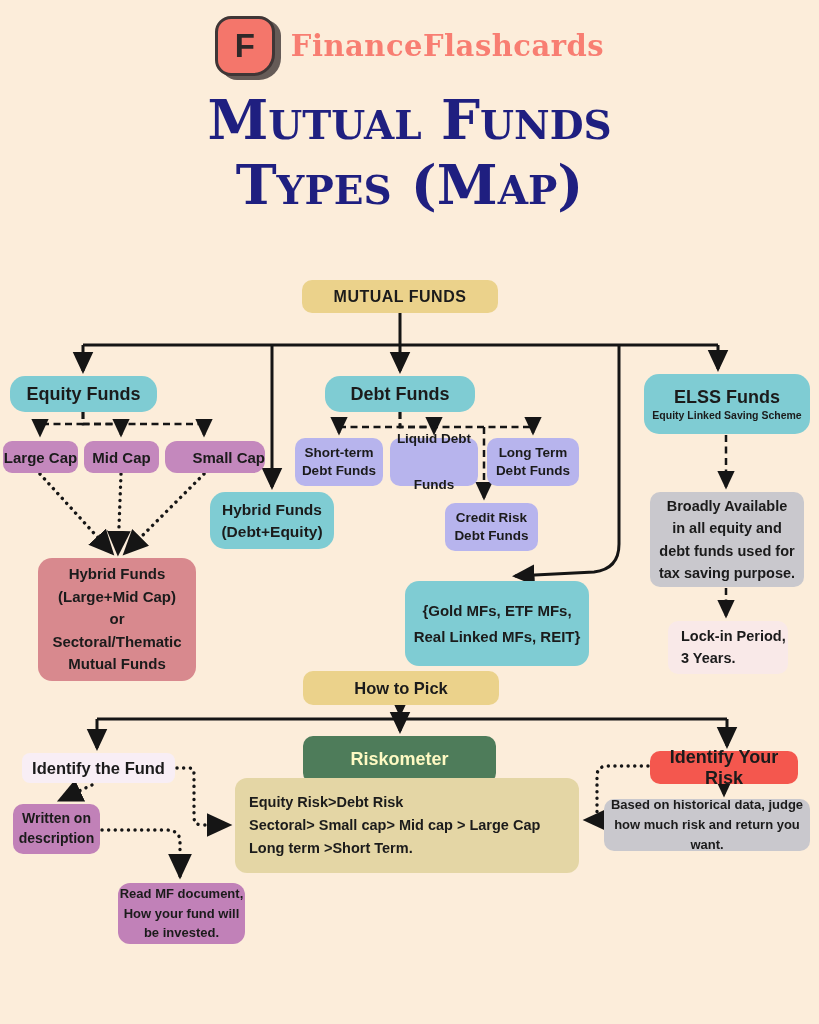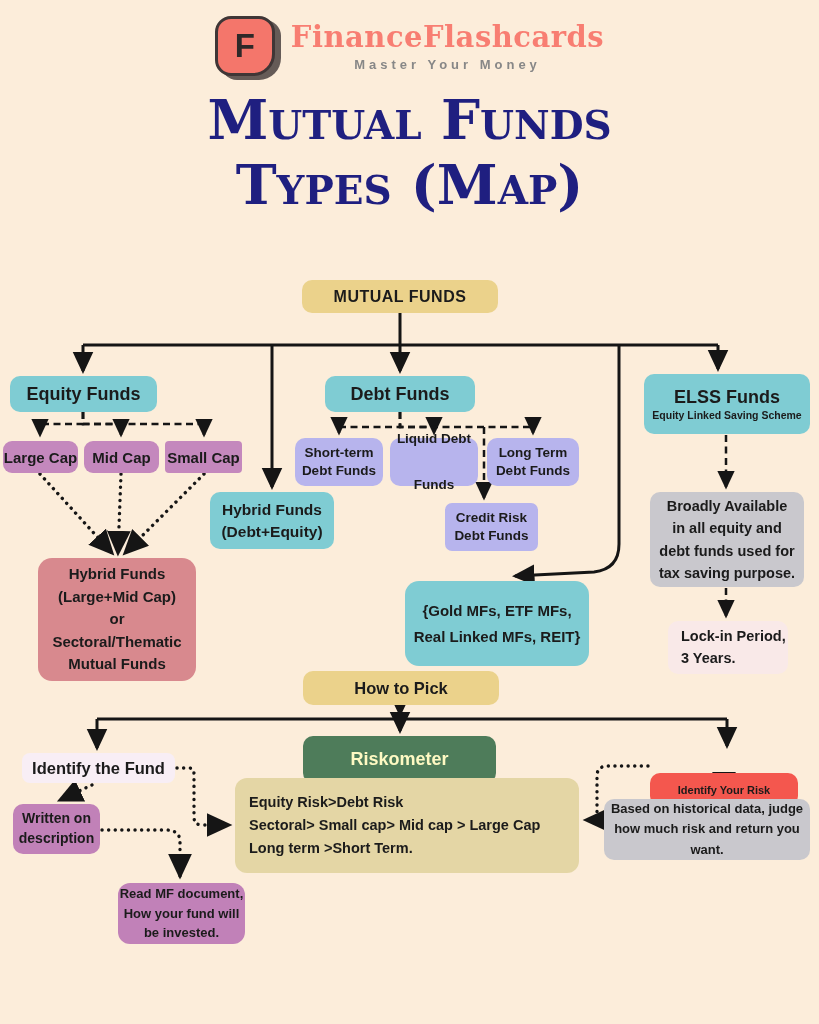--- a/index.html
+++ b/index.html
@@ -26,41 +26,40 @@
     text-align:center; font-family:"DejaVu Serif",serif;
     font-variant:small-caps; font-weight:bold; font-size:55px;
     color:#1f1f80; line-height:1.18;}
   
   svg.wires{position:absolute; left:0; top:0; z-index:1;}
   
   .node{position:absolute; z-index:2; border-radius:10px;
     display:flex; flex-direction:column; align-items:center;
     justify-content:center; font-weight:bold; color:#1b1b1b;
     text-align:center;}
-  .teal{background:#7fccd3;} .gold{background:#ebd28b;}
+  .teal{background:#7fccd3;border-radius:15px;} .gold{background:#ebd28b;}
   .mauve{background:#c488bd;} .lav{background:#b7b4ed;}
   .rose{background:#d8898e;} .grayb{background:#c9c8cd;}
   .pinklight{background:#f9e9e8;} .khaki{background:#e4d6a5;}
   .greenb{background:#4e7c5a;} .redb{background:#f4574e;}
   .orchid{background:#c181b8;} .whitepink{background:#f8eef5;}
   .left-text{align-items:flex-start; text-align:left;}
   .red-text{color:#fef9c3;}
 </style>
 </head>
 <body>
 
 <div class="canvas">
 
   <div class="header">
     <div class="logo-badge">
       <span class="logo-letter">F</span>
     </div>
     <div class="brand-wrap">
       <div class="brand">FinanceFlashcards</div>
-      <div class="tagline">Master Your Money</div>
     </div>
   </div>
 
   <div class="title">
     <div>Mutual Funds</div>
     <div>Types (Map)</div>
   </div>
 
   <svg class="wires" width="819" height="1024" viewBox="0 0 819 1024">
     <defs>
@@ -121,37 +120,37 @@
     <div>ELSS Funds</div>
     <div style="font-size:10.5px;">Equity Linked Saving Scheme</div>
   </div>
 
   <div class="node mauve" style="left:3px;top:441px;width:75px;height:32px;font-size:15px;border-radius:9px;">
     <div>Large Cap</div>
   </div>
   <div class="node mauve" style="left:84px;top:441px;width:75px;height:32px;font-size:15px;border-radius:9px;">
     <div>Mid Cap</div>
   </div>
-  <div class="node mauve" style="left:165px;top:441px;width:77px;height:32px;font-size:15px;border-radius:4px;">
+  <div class="node mauve" style="left:165px;top:441px;width:100px;height:32px;font-size:15px;border-radius:12px;align-items:flex-end;">
     <div>Small Cap</div>
   </div>
 
   <div class="node lav" style="left:295px;top:438px;width:88px;height:48px;font-size:13.5px;line-height:1.35;">
     <div>Short-term</div>
     <div>Debt Funds</div>
   </div>
   <div class="node lav" style="left:390px;top:438px;width:88px;height:48px;font-size:13.5px;line-height:1.35;gap:28px;">
     <div>Liquid Debt</div>
     <div>Funds</div>
   </div>
   <div class="node lav" style="left:487px;top:438px;width:92px;height:48px;font-size:13.5px;line-height:1.35;">
     <div>Long Term</div>
     <div>Debt Funds</div>
   </div>
-  <div class="node lav" style="left:445px;top:503px;width:93px;height:48px;font-size:13.5px;line-height:1.35;border-radius:7px;">
+  <div class="node lav" style="left:445px;top:503px;width:93px;height:48px;font-size:13.5px;line-height:1.35;">
     <div>Credit Risk</div>
     <div>Debt Funds</div>
   </div>
 
   <div class="node teal" style="left:210px;top:492px;width:124px;height:57px;font-size:15.5px;line-height:1.4;">
     <div>Hybrid Funds</div>
     <div>(Debt+Equity)</div>
   </div>
 
   <div class="node rose" style="left:38px;top:558px;width:158px;height:123px;font-size:15px;line-height:1.5;border-radius:14px;">
@@ -184,40 +183,40 @@
   </div>
 
   <div class="node greenb red-text" style="left:303px;top:736px;width:193px;height:47px;font-size:18px;">
     <div>Riskometer</div>
   </div>
 
   <div class="node whitepink" style="left:22px;top:753px;width:153px;height:30px;font-size:16.5px;border-radius:8px;">
     <div>Identify the Fund</div>
   </div>
 
-  <div class="node redb" style="left:650px;top:751px;width:148px;height:33px;font-size:11px;margin-top:22px;">
+  <div class="node redb" style="left:650px;top:751px;width:148px;height:33px;font-size:18px;">
     <div>Identify Your Risk</div>
   </div>
 
   <div class="node orchid" style="left:13px;top:804px;width:87px;height:50px;font-size:14px;line-height:1.4;">
     <div>Written on</div>
     <div>description</div>
   </div>
 
   <div class="node orchid" style="left:118px;top:883px;width:127px;height:61px;font-size:13px;line-height:1.5;border-radius:12px;">
     <div>Read MF document,</div>
     <div>How your fund will</div>
     <div>be invested.</div>
   </div>
 
   <div class="node khaki left-text" style="left:235px;top:778px;width:344px;height:95px;font-size:14.5px;line-height:1.58;padding-left:14px;box-sizing:border-box;border-radius:12px;">
     <div>Equity Risk&gt;Debt Risk</div>
     <div>Sectoral&gt; Small cap&gt; Mid cap &gt; Large Cap</div>
     <div>Long term &gt;Short Term.</div>
   </div>
 
-  <div class="node grayb" style="left:604px;top:799px;width:206px;height:61px;font-size:13px;line-height:1.55;">
+  <div class="node grayb" style="left:604px;top:799px;width:206px;height:52px;font-size:13px;line-height:1.55;">
     <div>Based on historical data, judge</div>
     <div>how much risk and return you</div>
     <div>want.</div>
   </div>
 
 </div>
 
 </body></html>

